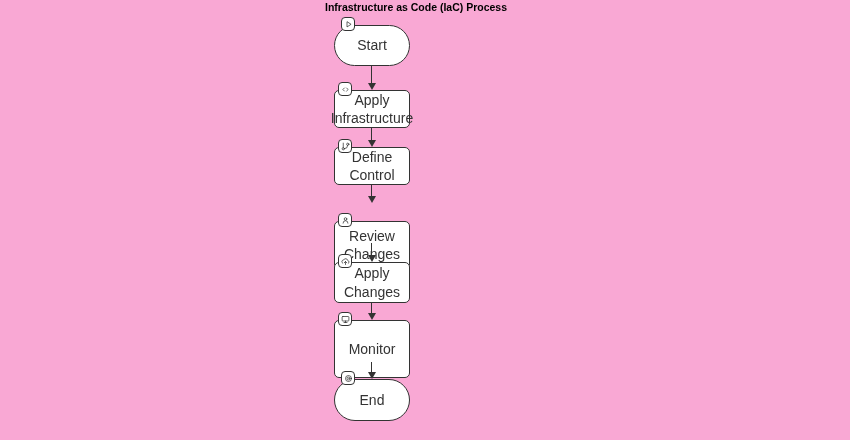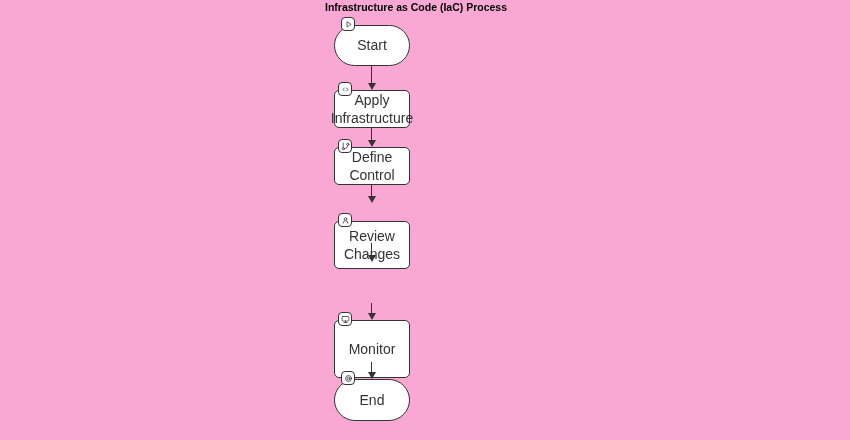--- a/index.html
+++ b/index.html
@@ -143,20 +143,30 @@
     </span>
     <span class="node-label">Review
 Changes</span>
   </div>
 
   <div class="arrow" style="top:243px;height:19px;">
     <span class="arrow-line"></span>
     <span class="arrow-head"></span>
   </div>
 
+  <div class="node rounded-rect" style="top:262px;height:41px;">
+    <span class="badge">
+      <svg viewBox="0 0 24 24">
+          <path d="M4.5 16.5A4.5 4.5 0 0 1 6.8 8.1a6 6 0 0 1 11.4 1.6 4 4 0 0 1 1.3 7.3"></path>
+          <path d="M12 12v8"></path>
+          <path d="m8.5 15.5 3.5-3.5 3.5 3.5"></path>
+        </svg>
+    </span>
+    <span class="node-label">Apply Changes</span>
+  </div>
 
   <div class="arrow" style="top:303px;height:17px;">
     <span class="arrow-line"></span>
     <span class="arrow-head"></span>
   </div>
 
   <div class="node rounded-rect" style="top:320px;height:58px;">
     <span class="badge">
       <svg viewBox="0 0 24 24">
           <rect x="3" y="4" width="18" height="12" rx="2"></rect>

